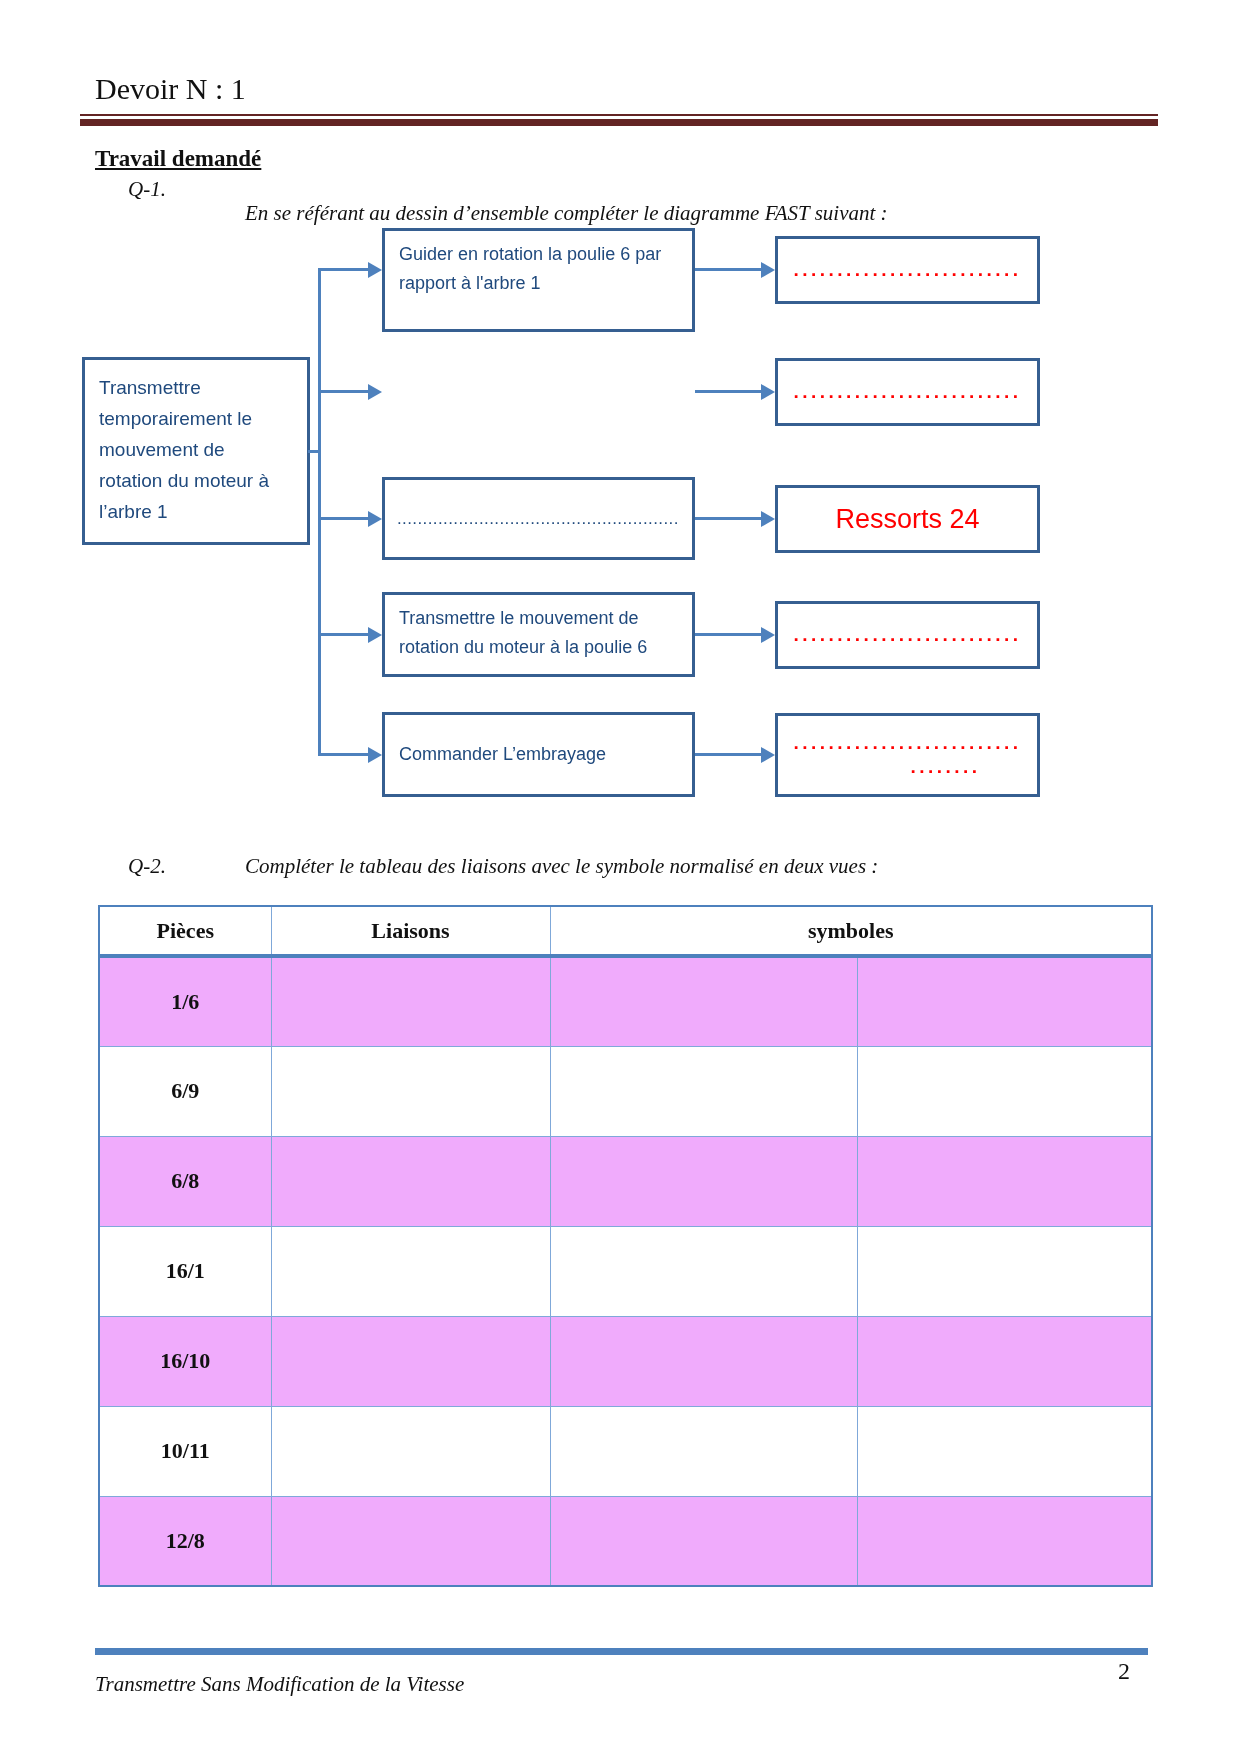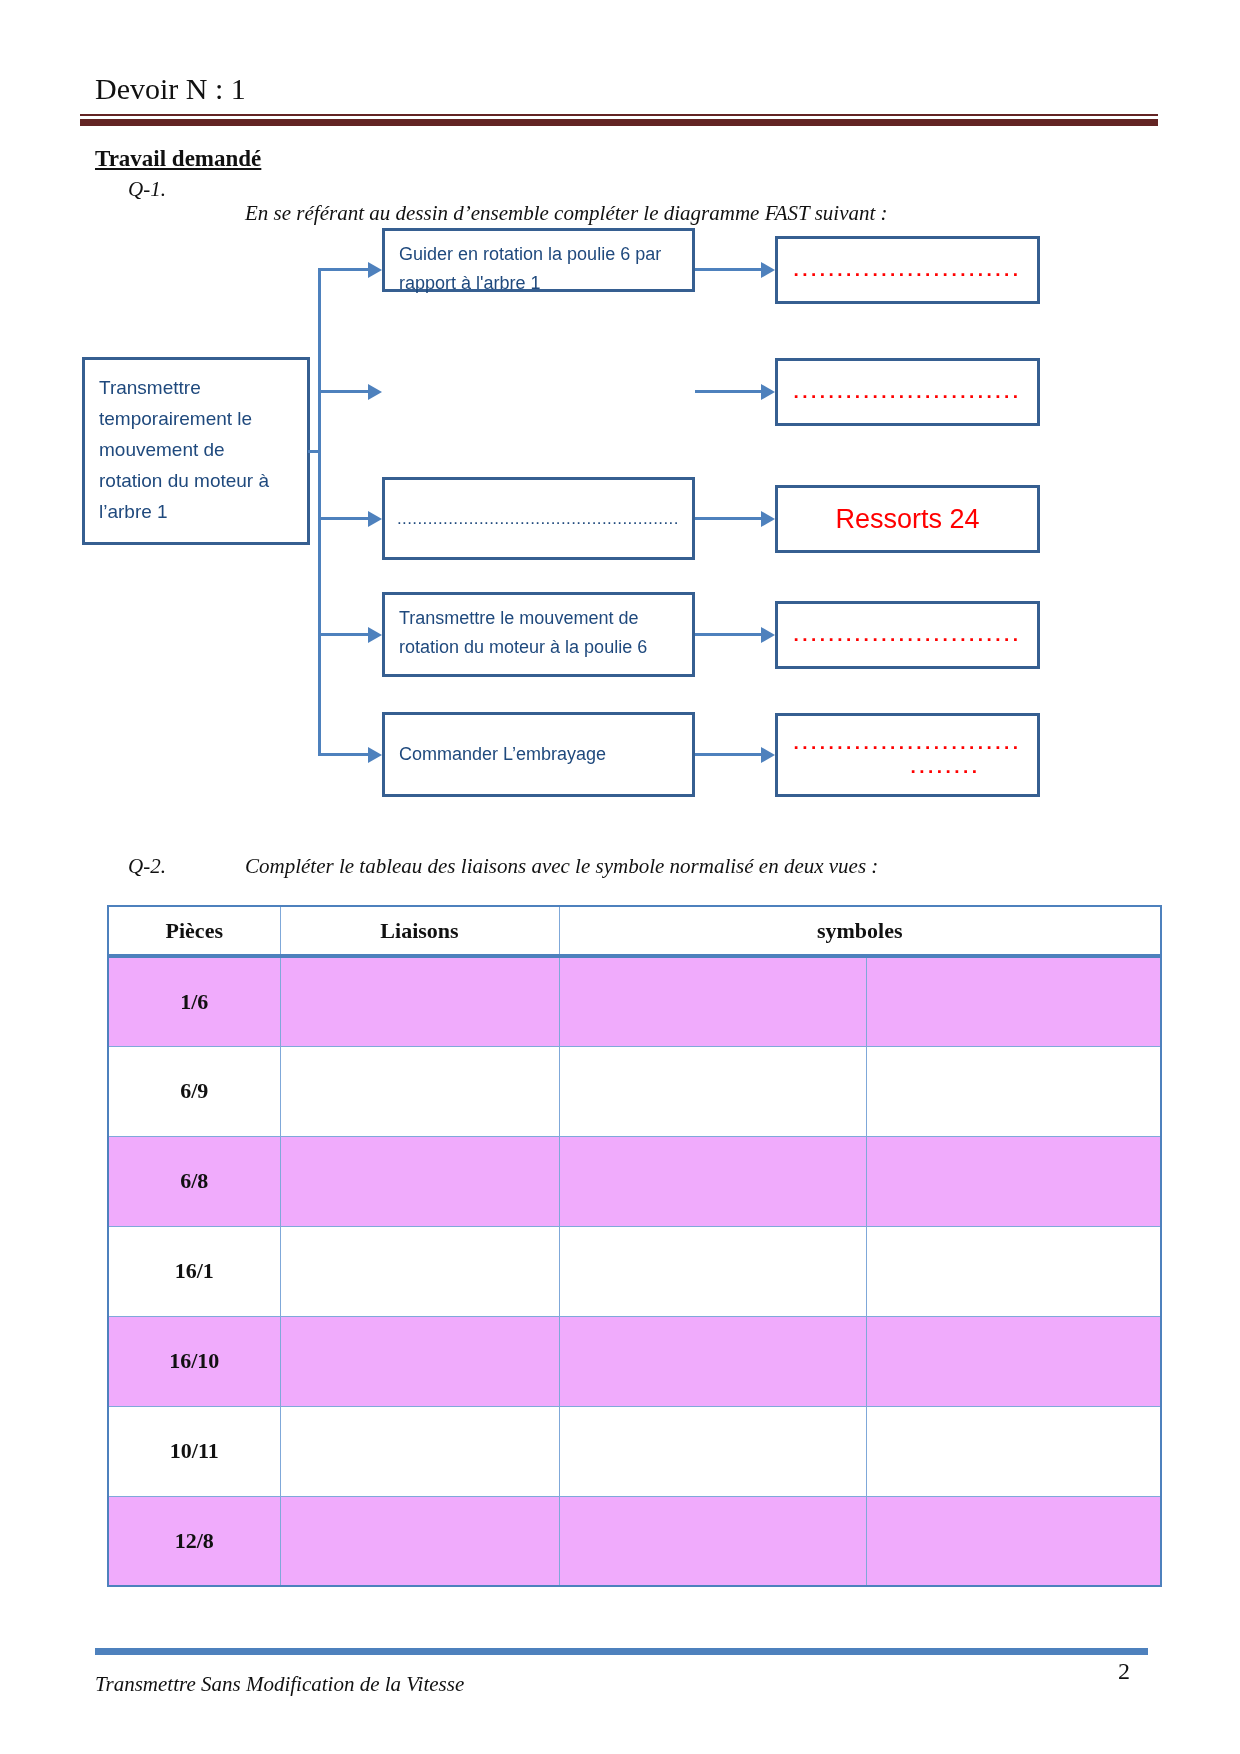--- a/index.html
+++ b/index.html
@@ -18,21 +18,21 @@
   .q-label { position:absolute; font-size:21px; font-style:italic; color:#111; }
   .q-text  { position:absolute; font-size:21px; font-style:italic; color:#111; white-space:nowrap; }
   .q1-label { left:128px; top:177px; } .q1-text { left:245px; top:177px;margin-top:24px; }
   .q2-label { left:128px; top:854px; } .q2-text { left:245px; top:854px; }
   
   .dbox { position:absolute; border:3px solid #365F91; background:#fff;
           font-family:"Liberation Sans", sans-serif; color:#1F497D; }
   .rootbox { left:82px; top:357px; width:228px; height:188px; padding:12px 14px;
              font-size:19px; line-height:31px; }
   .mbox { left:382px; width:313px; font-size:18px; line-height:29px; padding:9px 14px; }
-  .m1 { top:228px; height:64px; }
+  .m1 { top:228px; height:104px; }
   .m2 { top:350px; height:85px; }
   .m3 { top:477px; height:83px; display:flex; align-items:center; padding:0 12px; }
   .m4 { top:592px; height:85px; }
   .m5 { top:712px; height:85px; display:flex; align-items:center; }
   .blue-dots { font-size:17px; letter-spacing:0.4px; color:#1F497D; overflow:hidden; white-space:nowrap; }
   .rbox { left:775px; width:265px; display:flex; align-items:center; justify-content:center; }
   .r1 { top:236px; height:68px; }
   .r2 { top:358px; height:68px; }
   .r3 { top:485px; height:68px; }
   .r4 { top:601px; height:68px; }
@@ -43,21 +43,21 @@
                margin-top:2px; transform:translateX(38px); }
   .answer-red { color:#FF0000; font-size:27px; font-family:"Liberation Sans", sans-serif; }
   .vline, .hline { position:absolute; background:#4E81BD; }
   .trunk { left:318px; top:270px; width:3px; height:486px; }
   .stub  { left:308px; top:450px; width:12px; height:3px; }
   .hline { height:3px; }
   .arrhead { position:absolute; width:0; height:0;
              border-left:14px solid #4E81BD; border-top:8px solid transparent;
              border-bottom:8px solid transparent; }
   
-  .liaisons-table { position:absolute; left:107px; top:905px; border-collapse:collapse;
+  .liaisons-table { position:absolute; left:98px; top:905px; border-collapse:collapse;
                     table-layout:fixed; width:1053px; }
   .liaisons-table td, .liaisons-table th { border:1.5px solid #7FA8D9; }
   .liaisons-table { border:2.5px solid #4E81BD; }
   .liaisons-table thead th { border-bottom:4px solid #4E81BD; height:50px;
       font-size:22px; font-weight:bold; color:#111; text-align:center; background:#fff; }
   .liaisons-table tbody td { height:90px; text-align:center; vertical-align:middle;
       font-size:22px; font-weight:bold; color:#111; }
   .liaisons-table tr.shaded td { background:#f0abfc; }
   .col-piece { width:172px; } .col-liaison { width:279px; }
   .col-sym1 { width:307px; } .col-sym2 { width:295px; }

